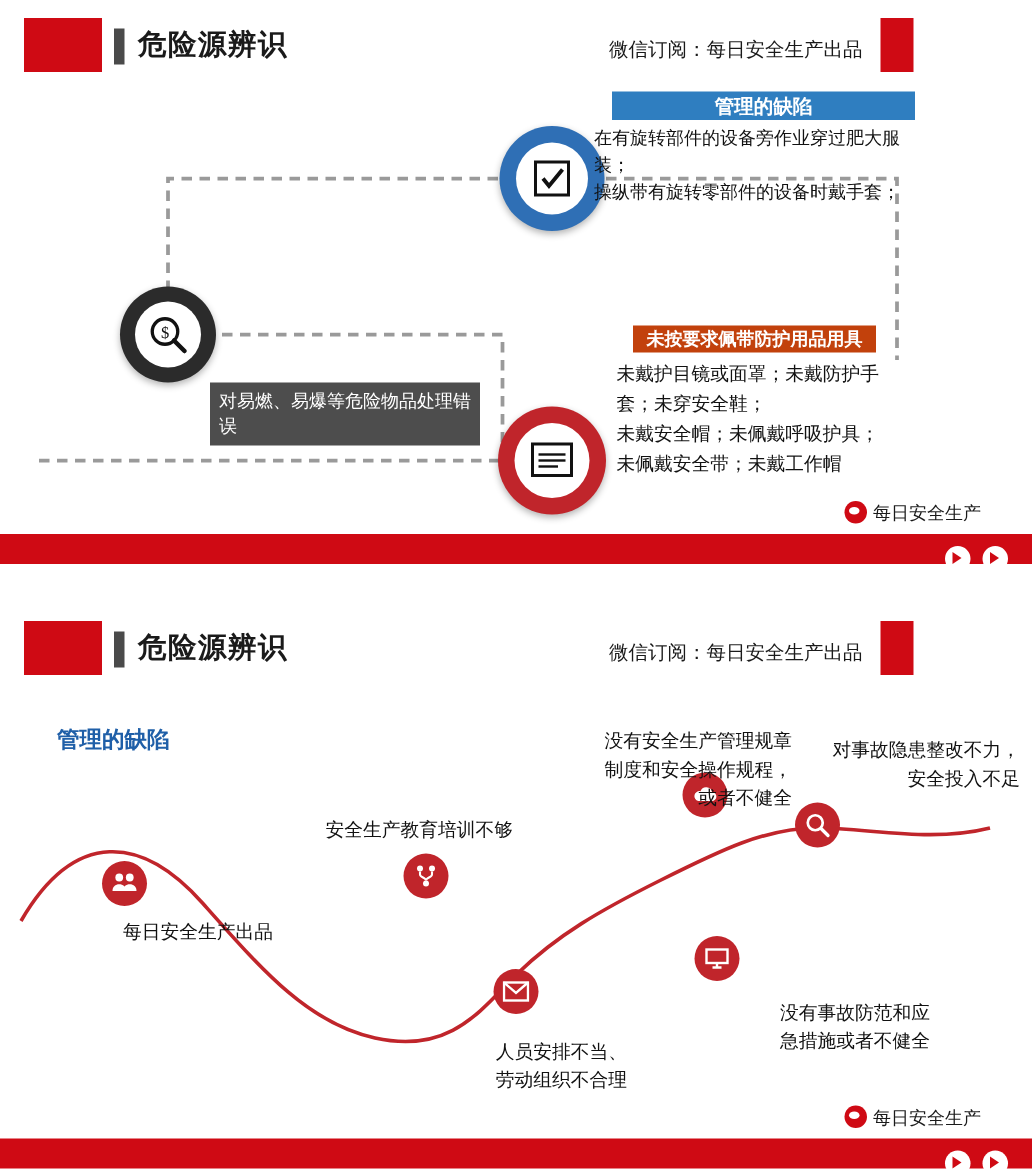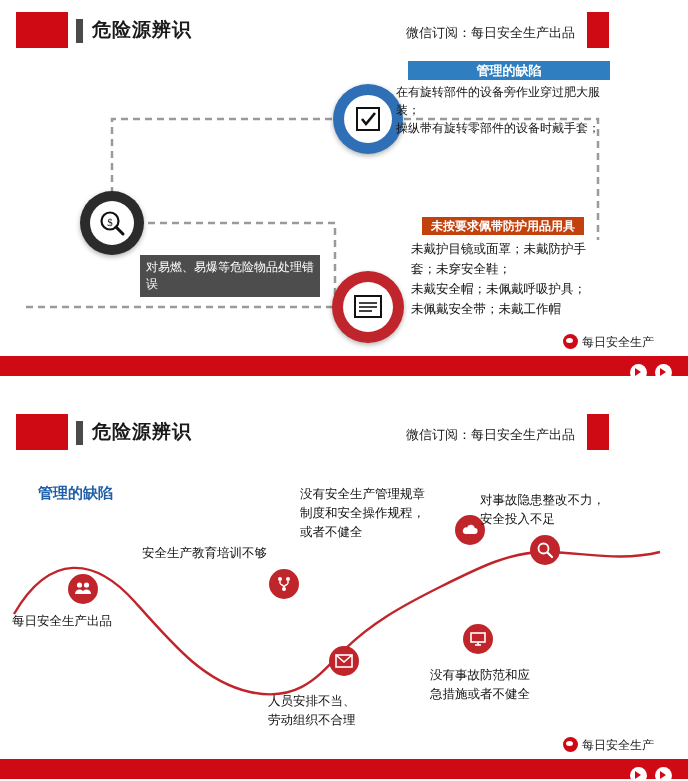--- a/index.html
+++ b/index.html
@@ -258,21 +258,21 @@
     display: flex;
     align-items: center;
     justify-content: center;
   }
   .pin svg { display: block; }
   .s2-cap {
     position: absolute;
     font-size: 12.5px;
     color: #111;
     line-height: 19px;
-    text-align: left;
+    text-align: right;
   }
   .divider {
     position: absolute;
     left: 0; top: 390px;
     width: 688px; height: 12px;
     background: #ffffff;
   }
 </style>
 </head>
 <body>

